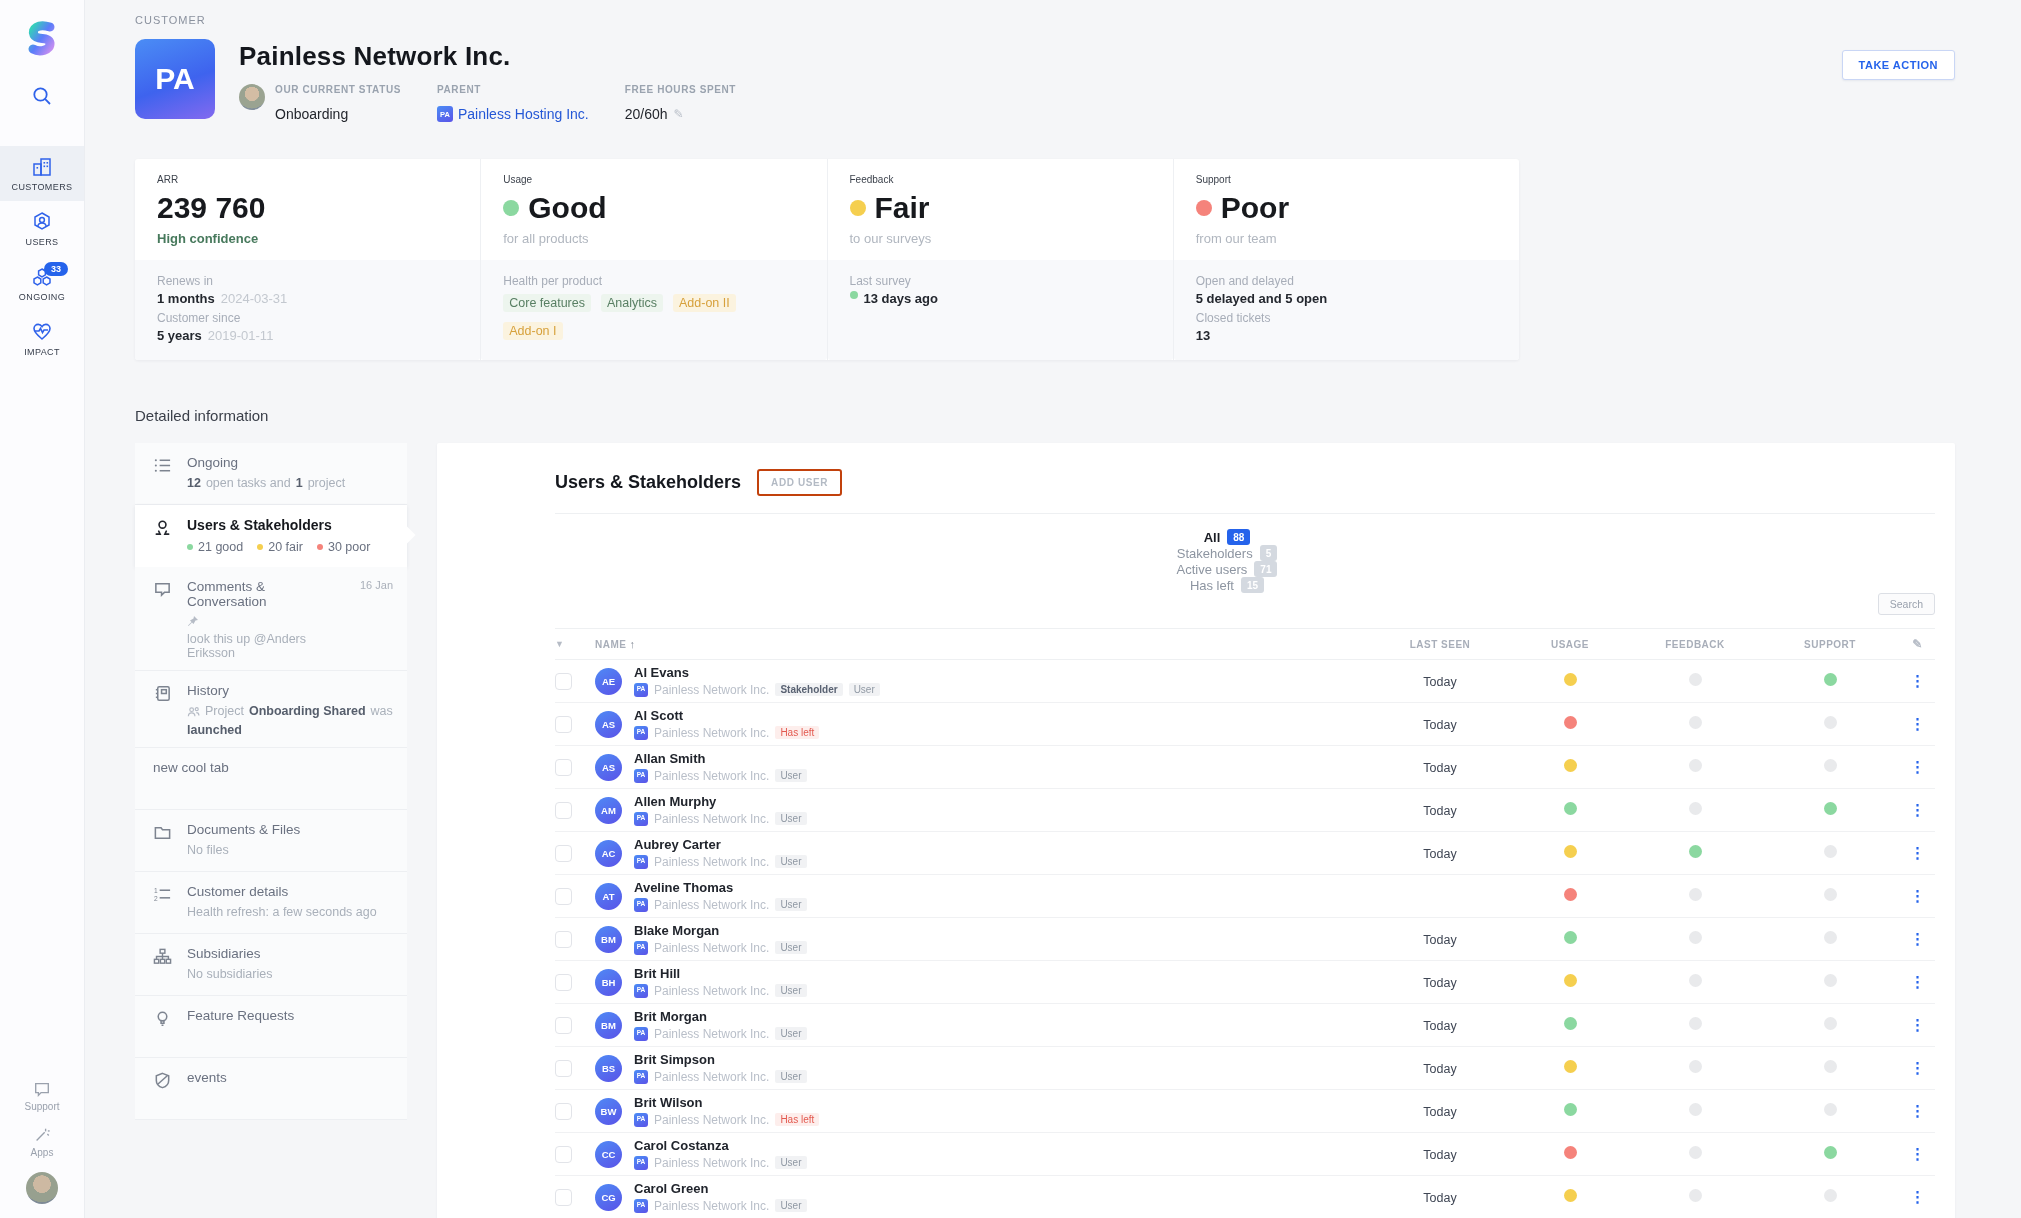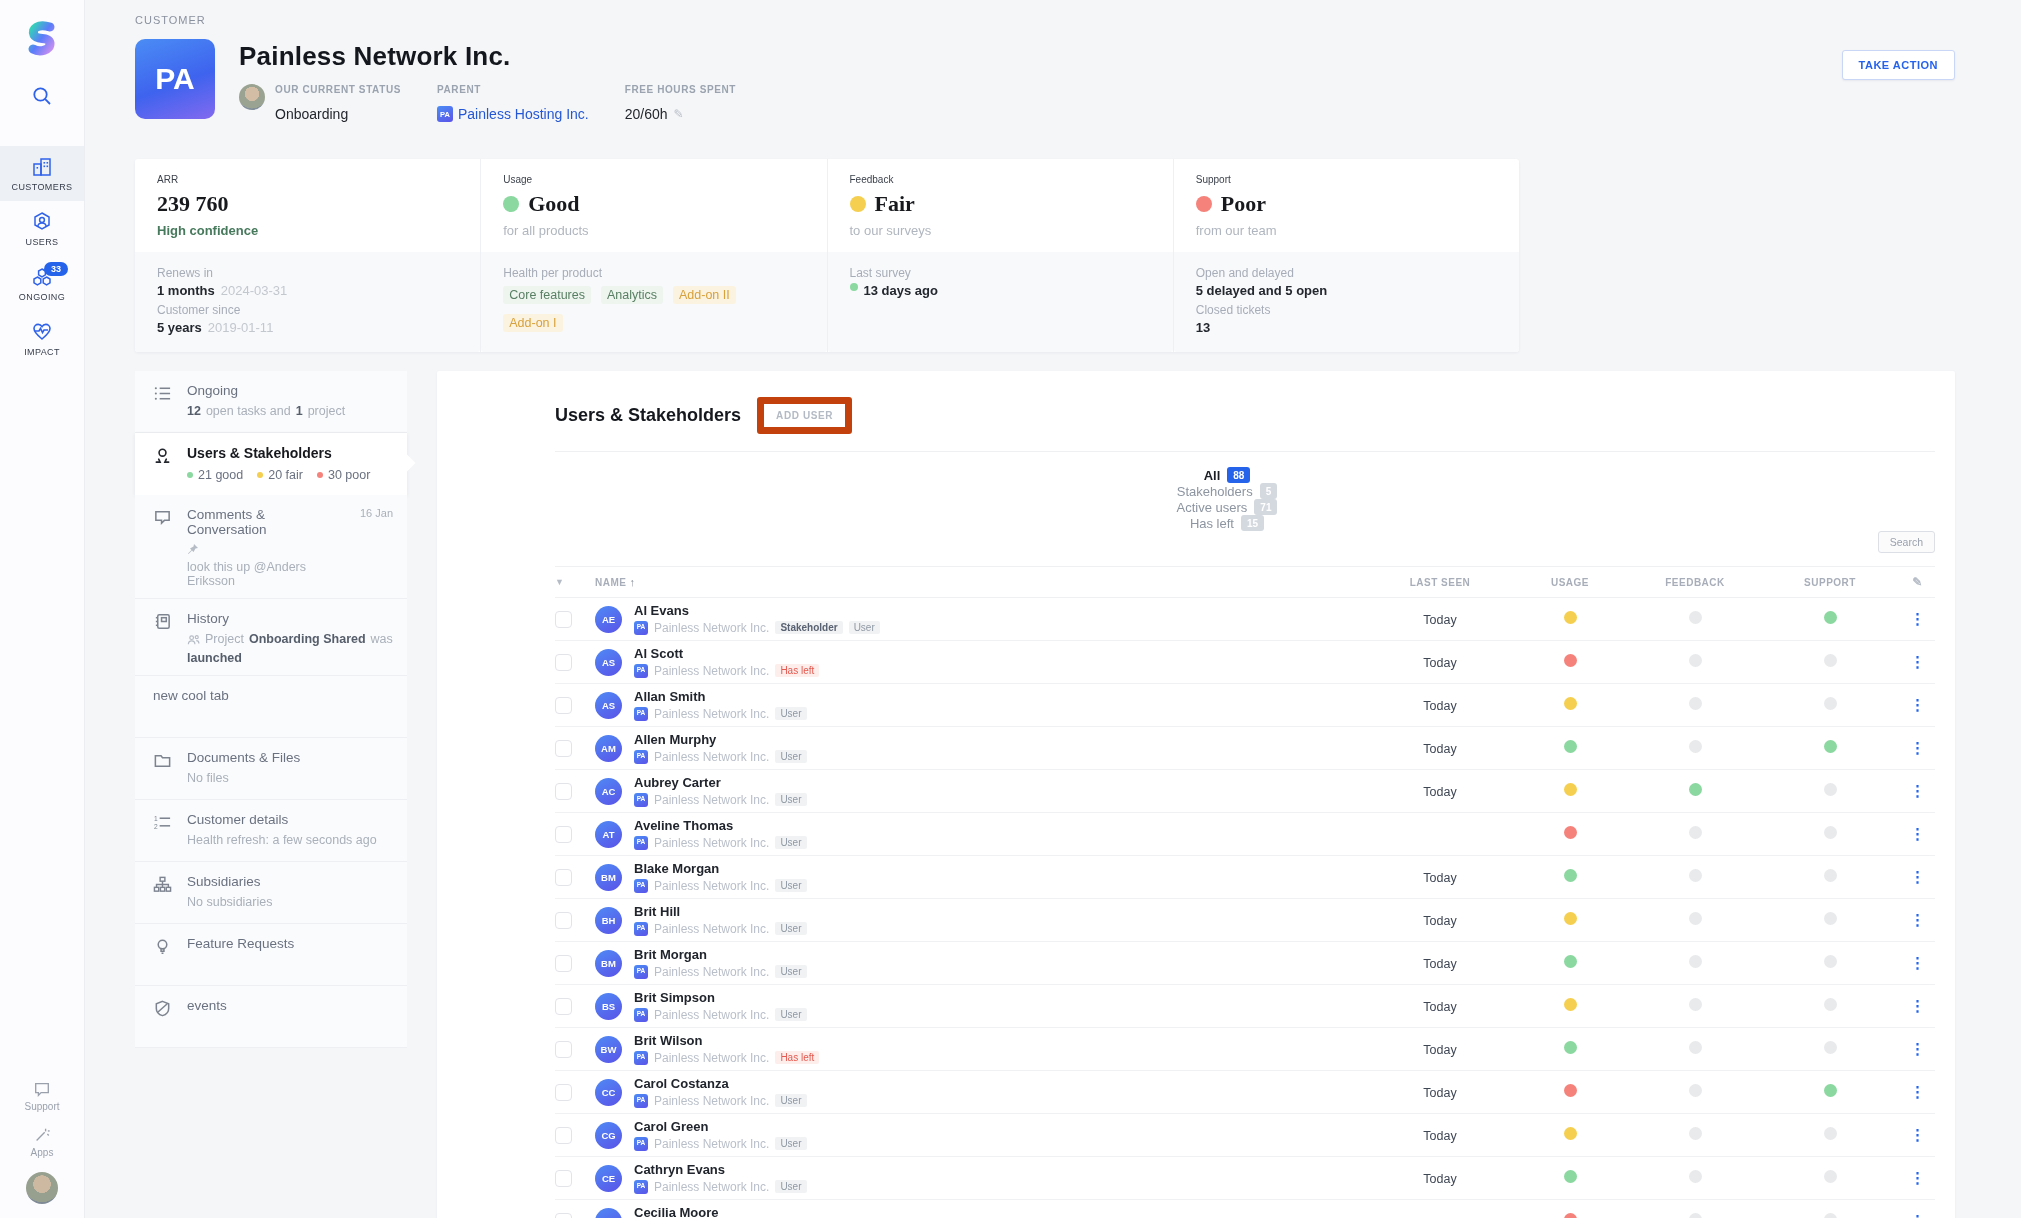--- a/index.html
+++ b/index.html
@@ -47,21 +47,21 @@
                  font-size:11px; font-weight:700; letter-spacing:.5px; padding:8px 16px; border-radius:3px; cursor:pointer;
                  box-shadow:0 1px 2px rgba(40,60,120,.08); }
 
   
   .cards { margin-top:37px; width:1384px; display:flex; background:#fff; border-radius:3px;
            box-shadow:0 1px 3px rgba(30,40,70,.06); }
   .card { flex:1; border-left:1px solid #eef0f3; display:flex; flex-direction:column; }
   .card:first-child { border-left:none; }
   .card-top { padding:15px 22px 14px; min-height:81px; }
   .card-label { font-size:10px; color:#3c424c; }
-  .card-value { font-size:22px; font-weight:700; color:#17191d; margin-top:6px; display:flex; align-items:center; gap:9px;font-family:Liberation Serif, serif; }
+  .card-value { font-size:30px; font-weight:700; color:#17191d; margin-top:6px; display:flex; align-items:center; gap:9px; }
   .card-note { font-size:13px; font-weight:700; color:#47795c; margin-top:6px; }
   .card-caption { font-size:13px; color:#b0b6bf; margin-top:6px; }
   .card-sub { background:#f8f9fb; padding:12px 22px 12px; flex:1; min-height:90px; border-radius:0 0 3px 3px; }
   .sub-label { font-size:12px; color:#a7adb8; margin-top:2px; }
   .sub-line { font-size:13px; margin-top:3px; margin-bottom:5px; color:#23272e; display:flex; align-items:flex-start; gap:6px; }
   .sub-line b { font-weight:700; }
   .sub-date { color:#c3c8cf; font-weight:400; }
   .dot { display:inline-block; border-radius:50%; }
   .dot.d16 { width:16px; height:16px; }
   .dot.d13 { width:13px; height:13px; }
@@ -94,21 +94,21 @@
   .tab-dots span.grp { display:flex; align-items:center; gap:5px; }
   .tab-right { font-size:11px; color:#aab0ba; }
   .tab-item.muted { min-height:48px; align-items:center; }
   .tab-item.muted .tab-label { font-size:12px; color:#8a919e; }
 
   
   .panel { flex:1; margin-left:30px; background:#fff; border-radius:2px; min-height:830px;
            padding:26px 20px 0 118px; box-shadow:0 1px 3px rgba(30,40,70,.05); }
   .panel-head { display:flex; align-items:center; gap:16px; }
   .panel-title { font-size:18px; font-weight:700; color:#15181e; }
-  .add-user { border:7px solid #c2410c; background:#fff; color:#b3bac4; font-size:10px; font-weight:700;
+  .add-user { border:2px solid #c2410c; background:#fff; color:#b3bac4; font-size:10px; font-weight:700;
               letter-spacing:.6px; padding:6px 12px; border-radius:3px; cursor:pointer; }
   .panel-divider { border-bottom:1px solid #eef0f2; margin-top:17px; }
   .filter-row { display:flex; align-items:center; padding:15px 0 13px;flex-direction:column; }
   .ftab { display:flex; align-items:center; gap:7px; margin-right:36px; cursor:pointer;
           font-size:13px; color:#8d95a1; }
   .ftab.active { color:#1a1d24; font-weight:700; }
   .fbadge { font-size:10px; font-weight:700; color:#fff; background:#d4d9e0; border-radius:3px; padding:2.5px 6px; }
   .ftab.active .fbadge { background:#2563eb; }
   .search-btn { margin-left:auto; border:1px solid #dcdfe5; background:#fbfbfc; color:#9aa1ad; font-size:10.5px;
                 padding:4px 11px; border-radius:3px; cursor:pointer; }
@@ -337,20 +337,21 @@
             <b>5 delayed and 5 open</b>
           </div>
         <div class="sub-label">Closed tickets</div>
         <div class="sub-line">
             <b>13</b>
           </div>
       </div>
     </div>
   </div>
 
+  <div class="section-title">Detailed information</div>
 
   <div class="detail-wrap">
     <div class="tab-list" id="tab-list">
         <div class="tab-item">
           <span class="tab-icon">
             <svg width="19" height="19" viewBox="0 0 20 20" stroke="currentColor" stroke-width="1.6" fill="none">
               <line x1="7" y1="4.5" x2="18" y2="4.5"></line>
               <line x1="7" y1="10" x2="18" y2="10"></line>
               <line x1="7" y1="15.5" x2="18" y2="15.5"></line>
               <circle cx="3" cy="4.5" r="1.1" fill="currentColor" stroke="none"></circle>

